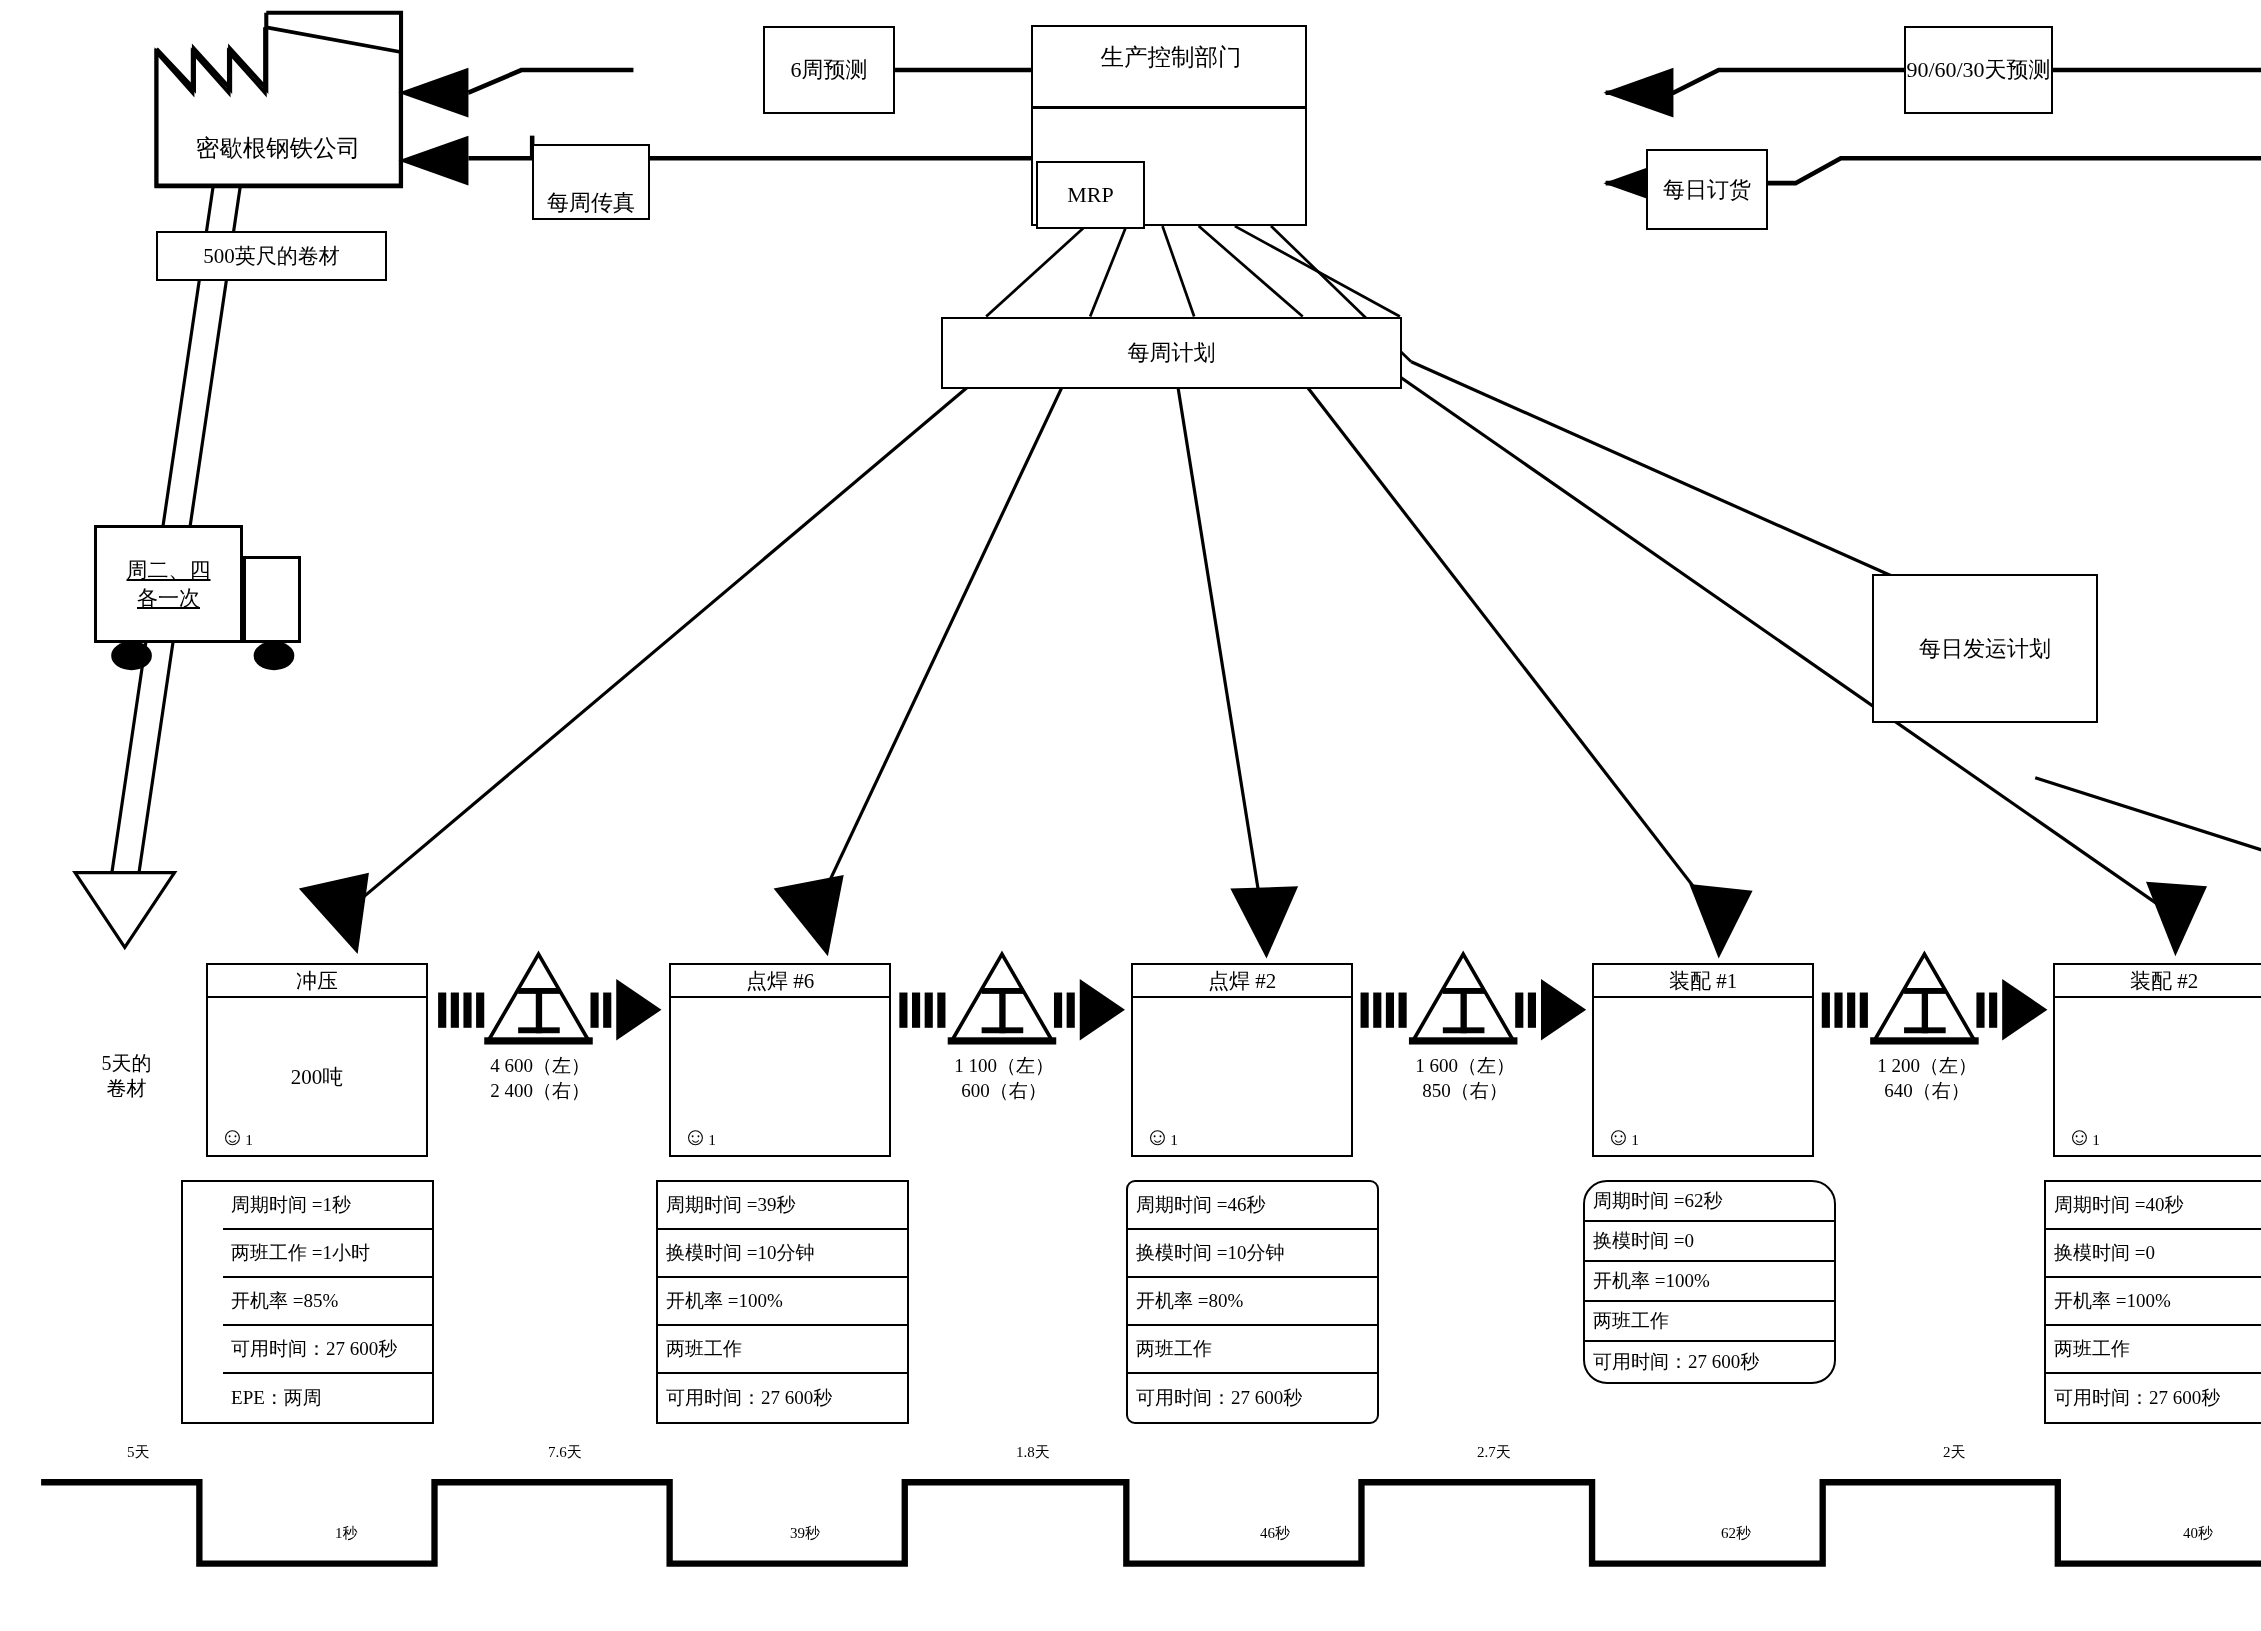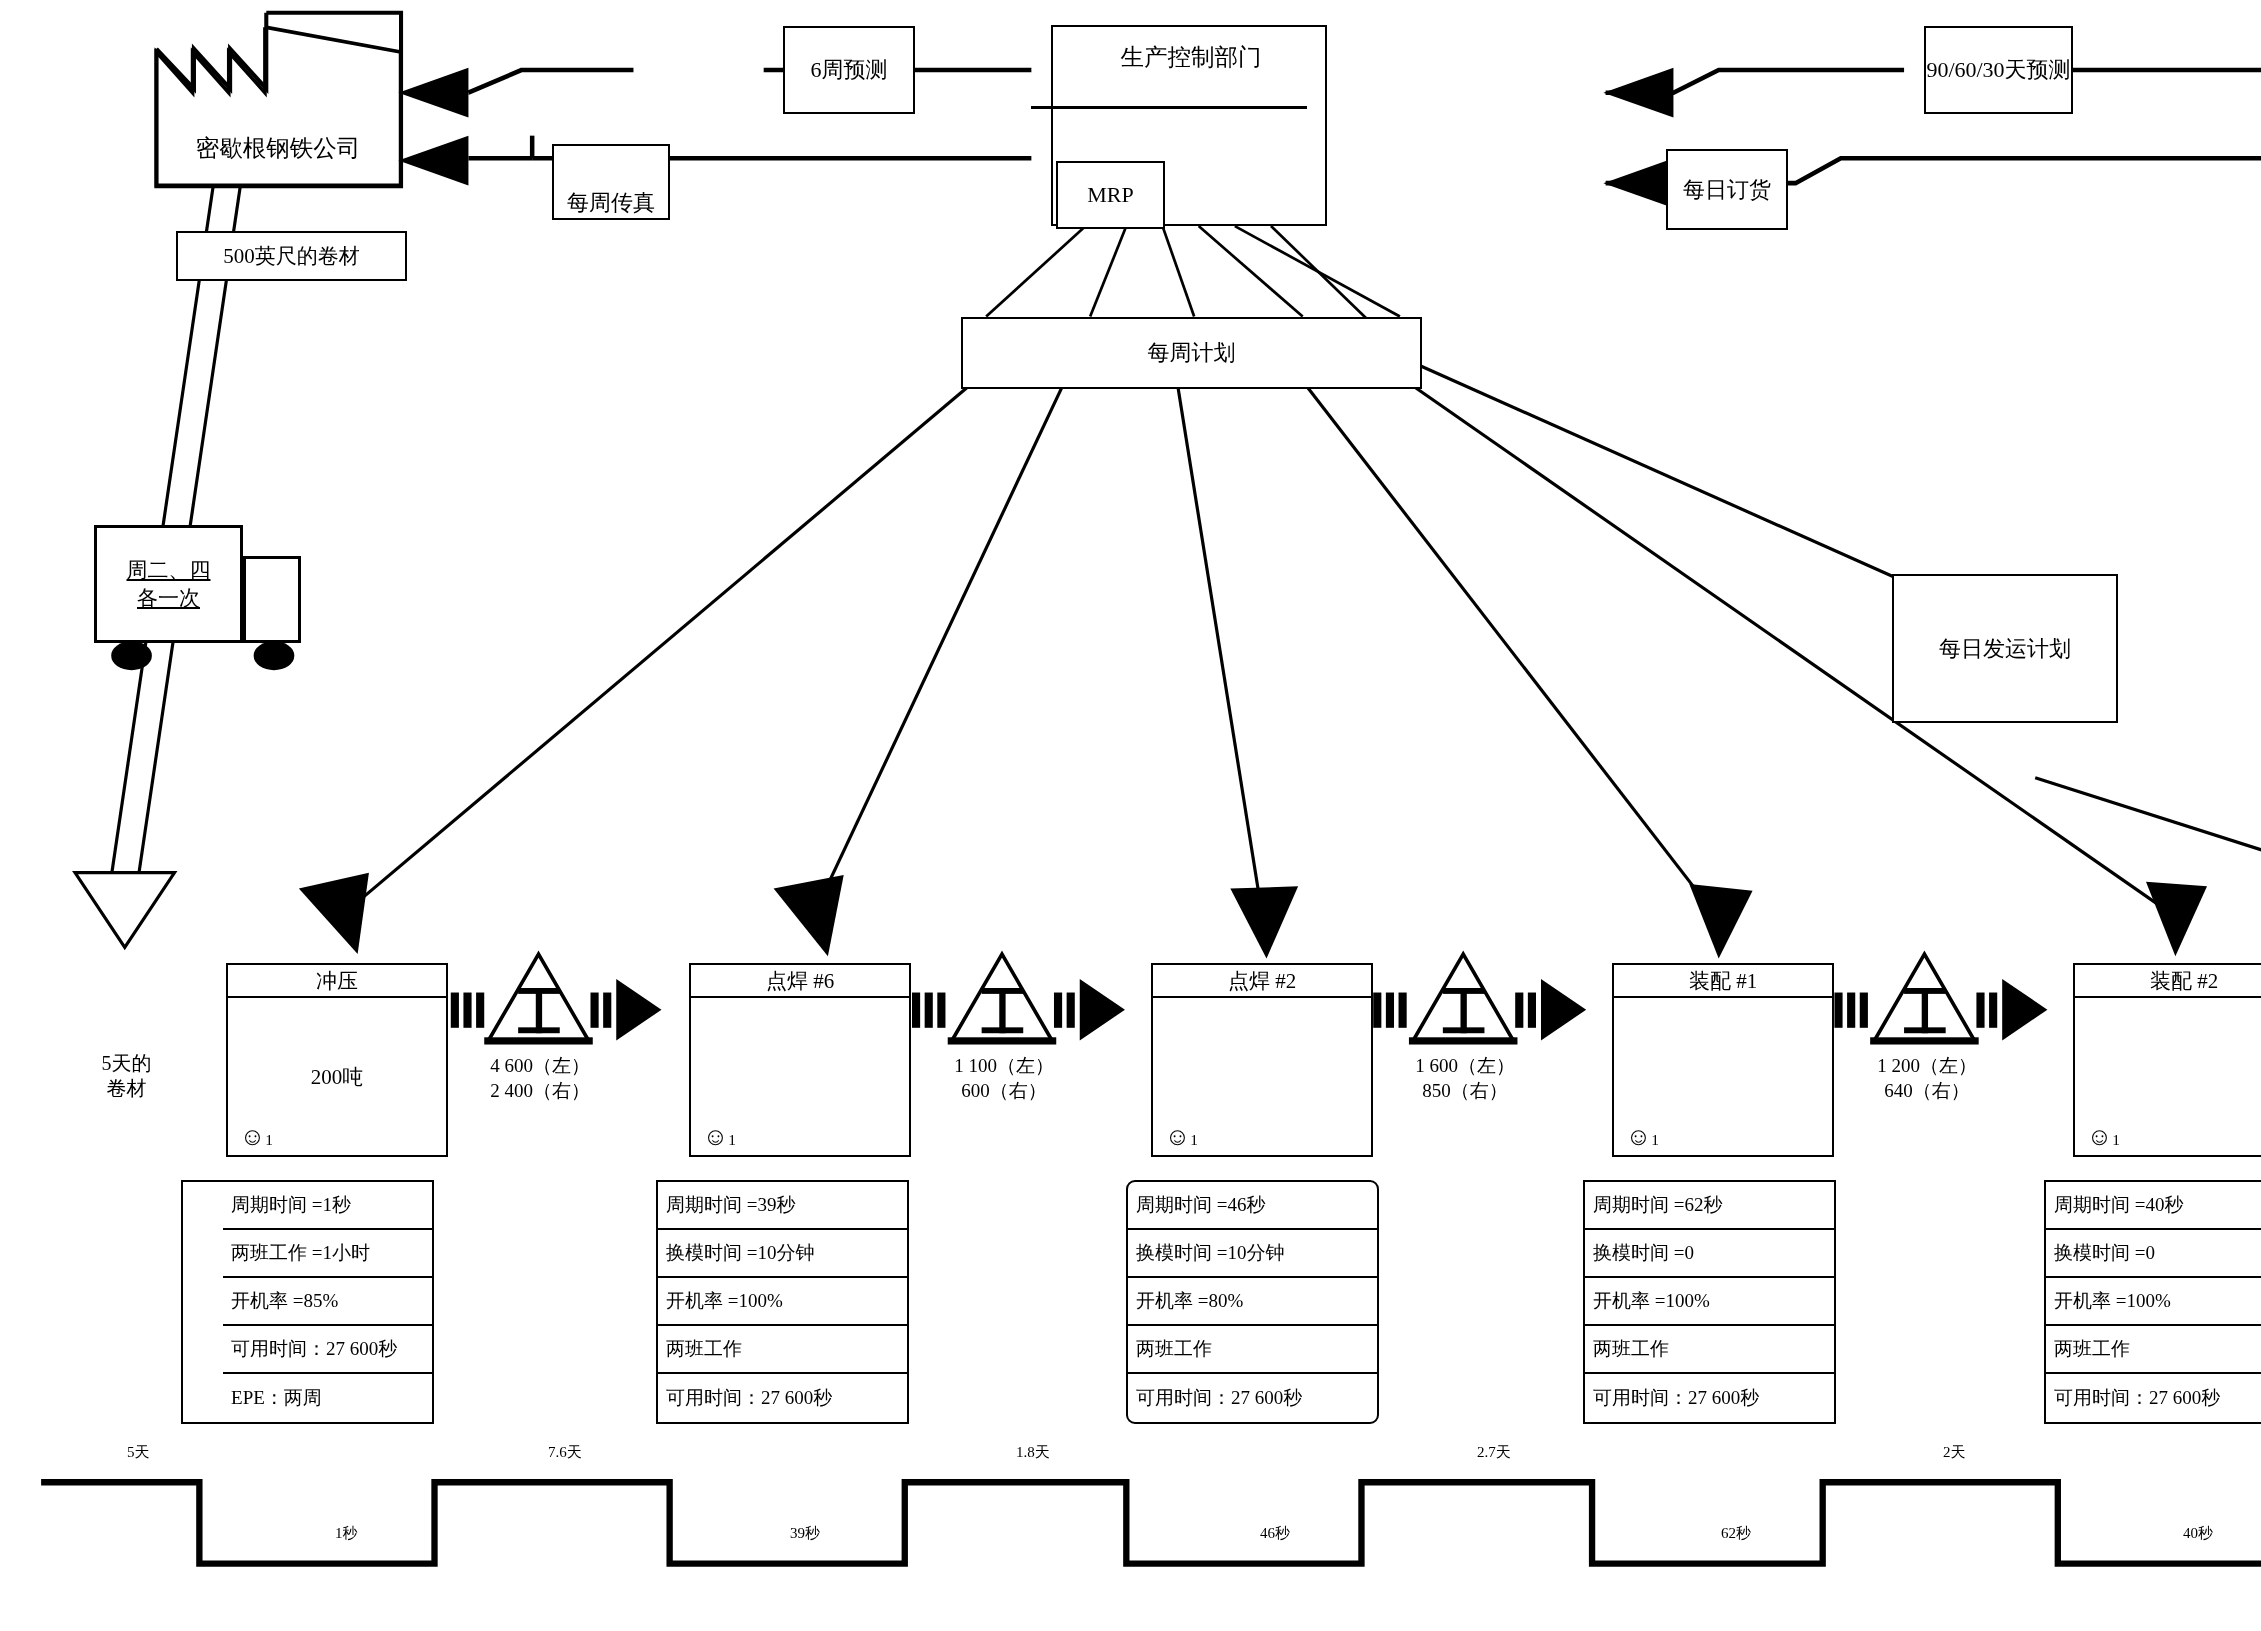--- a/index.html
+++ b/index.html
@@ -1,20 +1,20 @@
 <!DOCTYPE html>
 <html style="font-size:7.2px"><head>
 <meta charset="utf-8">
 <style>
   html,body{margin:0;padding:0;background:#ffffff;}
   body{font-family:"Liberation Serif","DejaVu Serif",serif;color:#000;}
   #stage{position:relative;width:2864px;height:1631px;background:#fff;overflow:hidden;}
   .abs{position:absolute;box-sizing:border-box;}
   .bx{position:absolute;box-sizing:border-box;border:2.7px solid #000;background:#fff;
-      display:flex;align-items:center;justify-content:center;text-align:center;margin-left:20px;}
+      display:flex;align-items:center;justify-content:center;text-align:center;}
   .bx.col{flex-direction:column;}
   .lbl{position:absolute;box-sizing:border-box;display:flex;align-items:center;
        justify-content:center;text-align:center;white-space:pre-line;line-height:1.25;} .f44{font-size:20px;} .f46{font-size:21px;}
   .f48{font-size:22px;} .f52{font-size:23.5px;}
   svg{position:absolute;left:0;top:0;overflow:visible;}
   .dbox{position:absolute;box-sizing:border-box;border:2.3px solid #000;background:#fff;}
   .drow{box-sizing:border-box;border-bottom:2.3px solid #000;height:20%;
         display:flex;align-items:center;padding-left:8.1px;font-size:19px;white-space:nowrap;}
   .drow:last-child{border-bottom:none;}
   .pbox-title{box-sizing:border-box;border-bottom:2.7px solid #000;height:33px;
@@ -300,21 +300,21 @@
   </div>
 
   <div class="dbox" style="left:1126px;top:1180px;width:253px;height:244px;border-radius:9px;">
     <div class="drow">周期时间 =46秒</div>
     <div class="drow">换模时间 =10分钟</div>
     <div class="drow">开机率 =80%</div>
     <div class="drow">两班工作</div>
     <div class="drow">可用时间：27 600秒</div>
   </div>
 
-  <div class="dbox" style="left:1583px;top:1180px;width:253px;height:244px;">
+  <div class="dbox" style="left:1583px;top:1180px;width:253px;height:204px;border-radius:24px;">
     <div class="drow">周期时间 =62秒</div>
     <div class="drow">换模时间 =0</div>
     <div class="drow">开机率 =100%</div>
     <div class="drow">两班工作</div>
     <div class="drow">可用时间：27 600秒</div>
   </div>
 
   <div class="dbox" style="left:2044px;top:1180px;width:253px;height:244px;">
     <div class="drow">周期时间 =40秒</div>
     <div class="drow">换模时间 =0</div>

